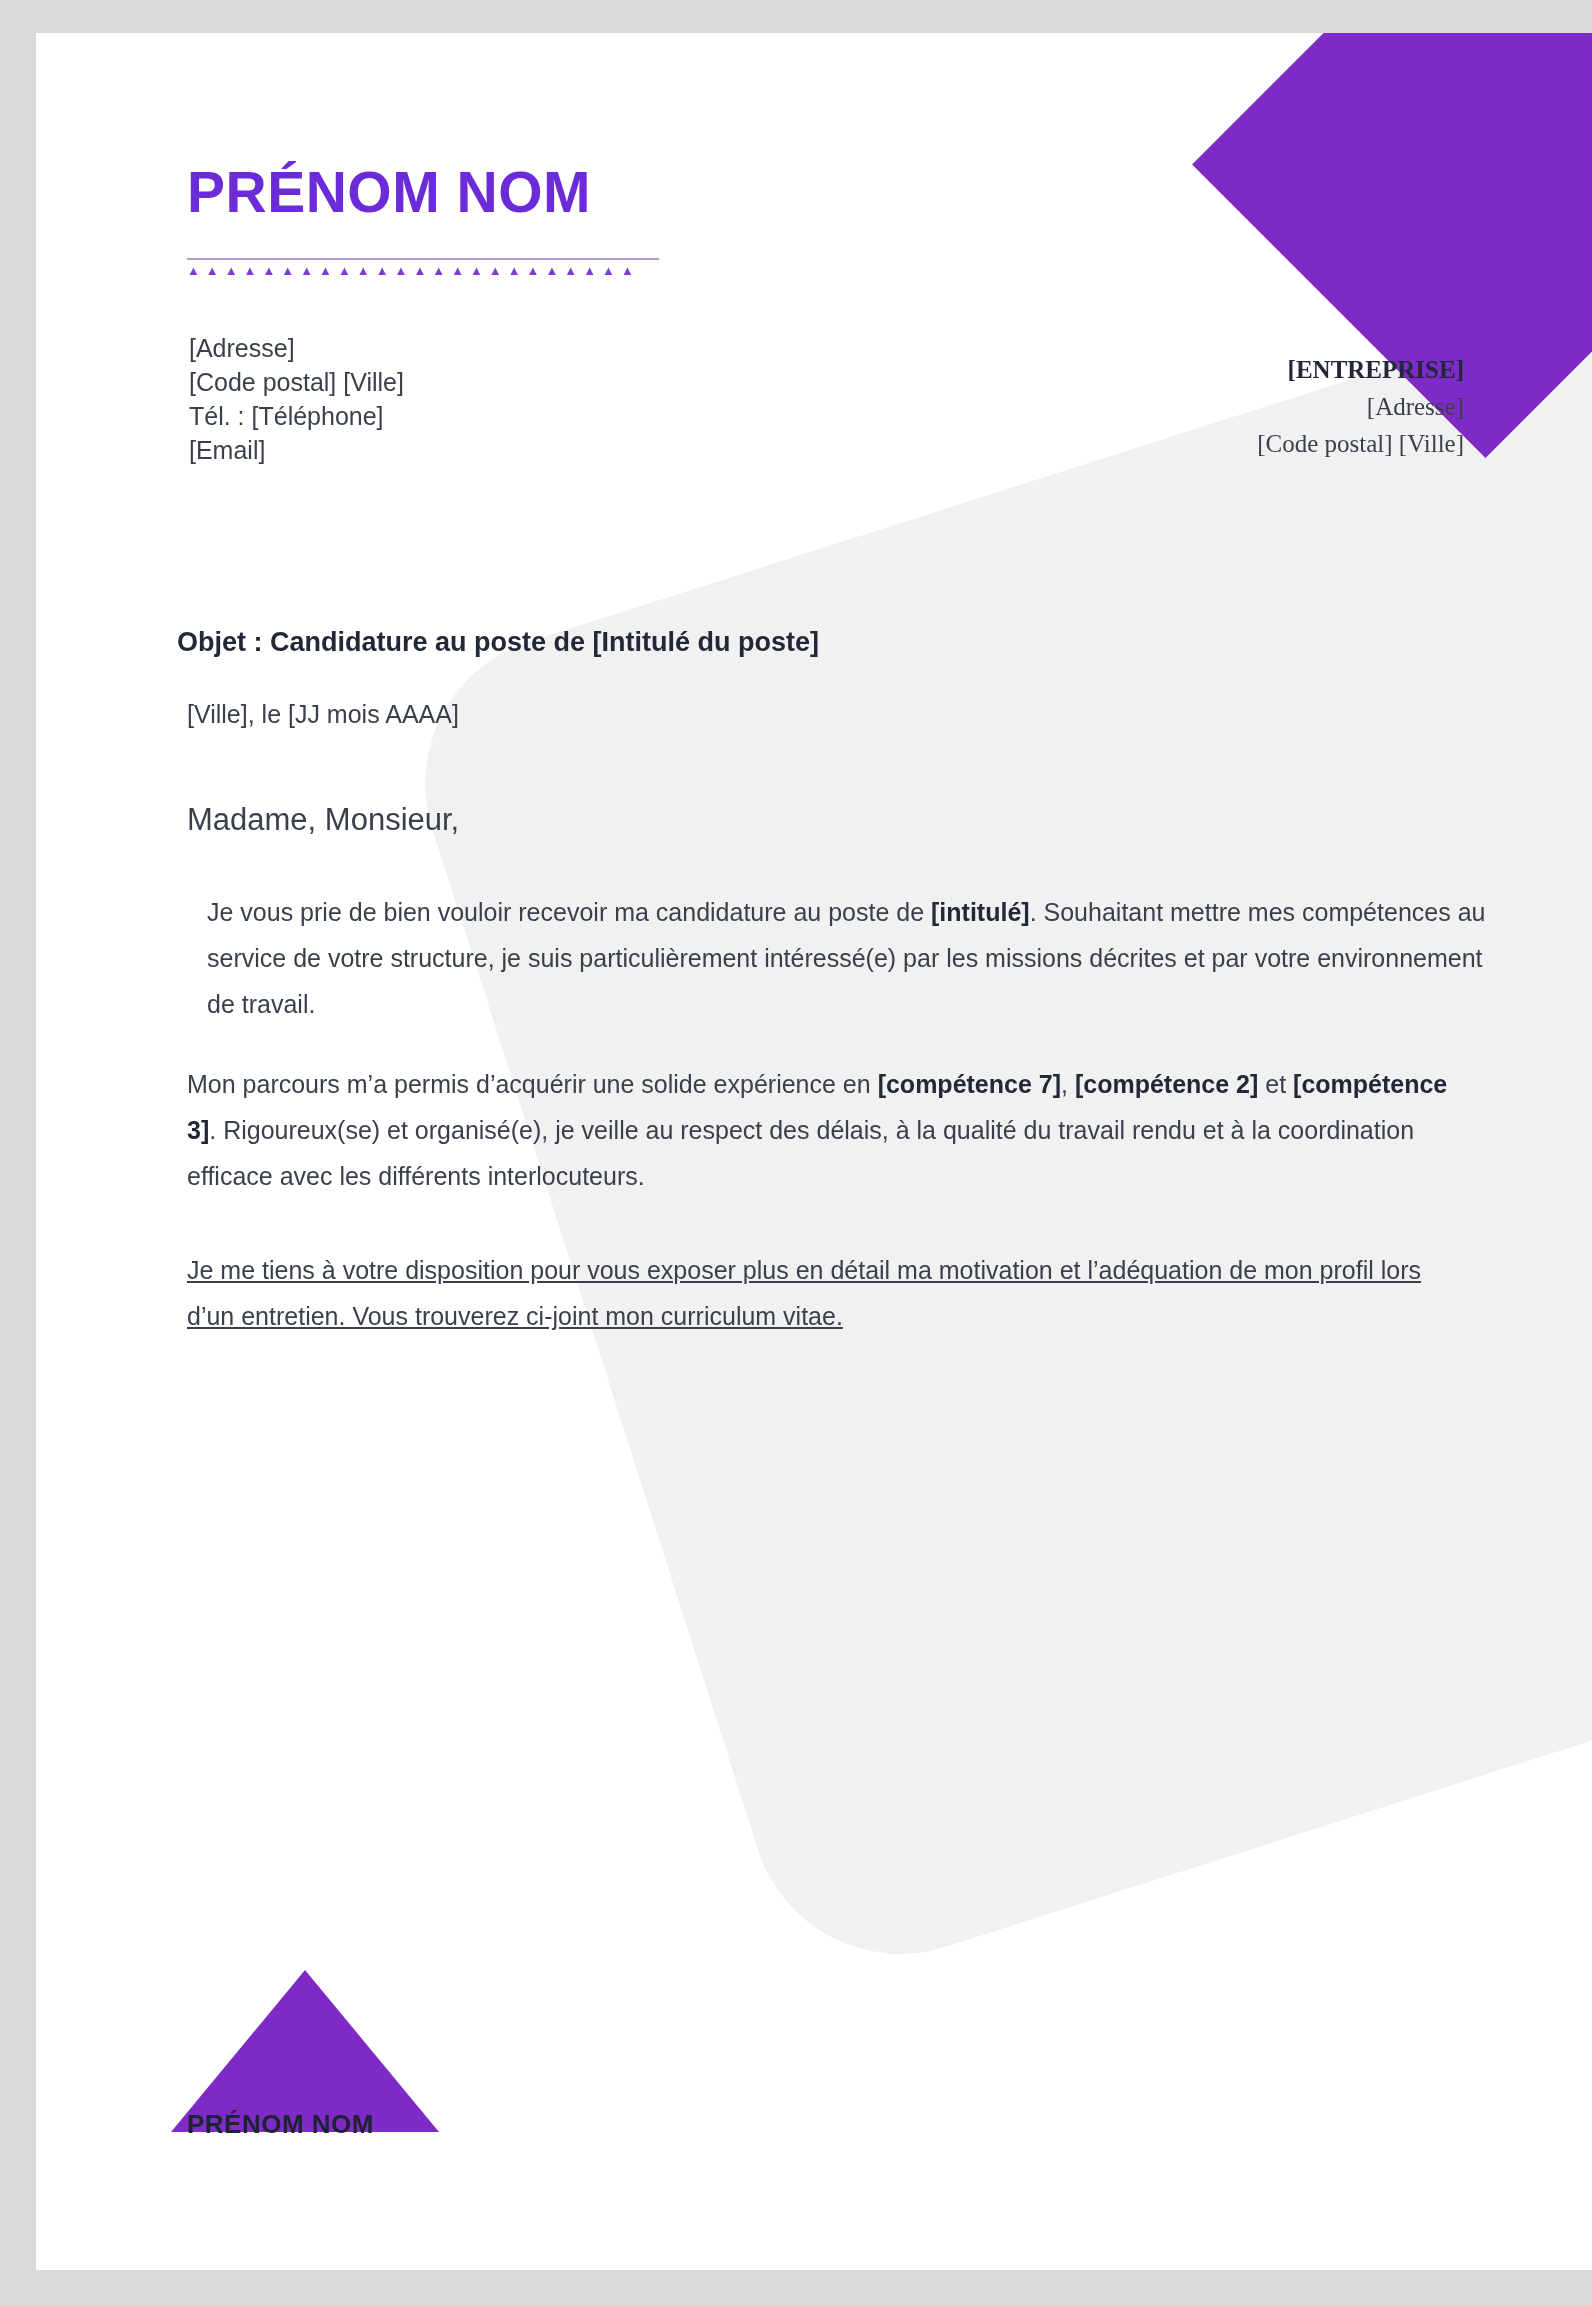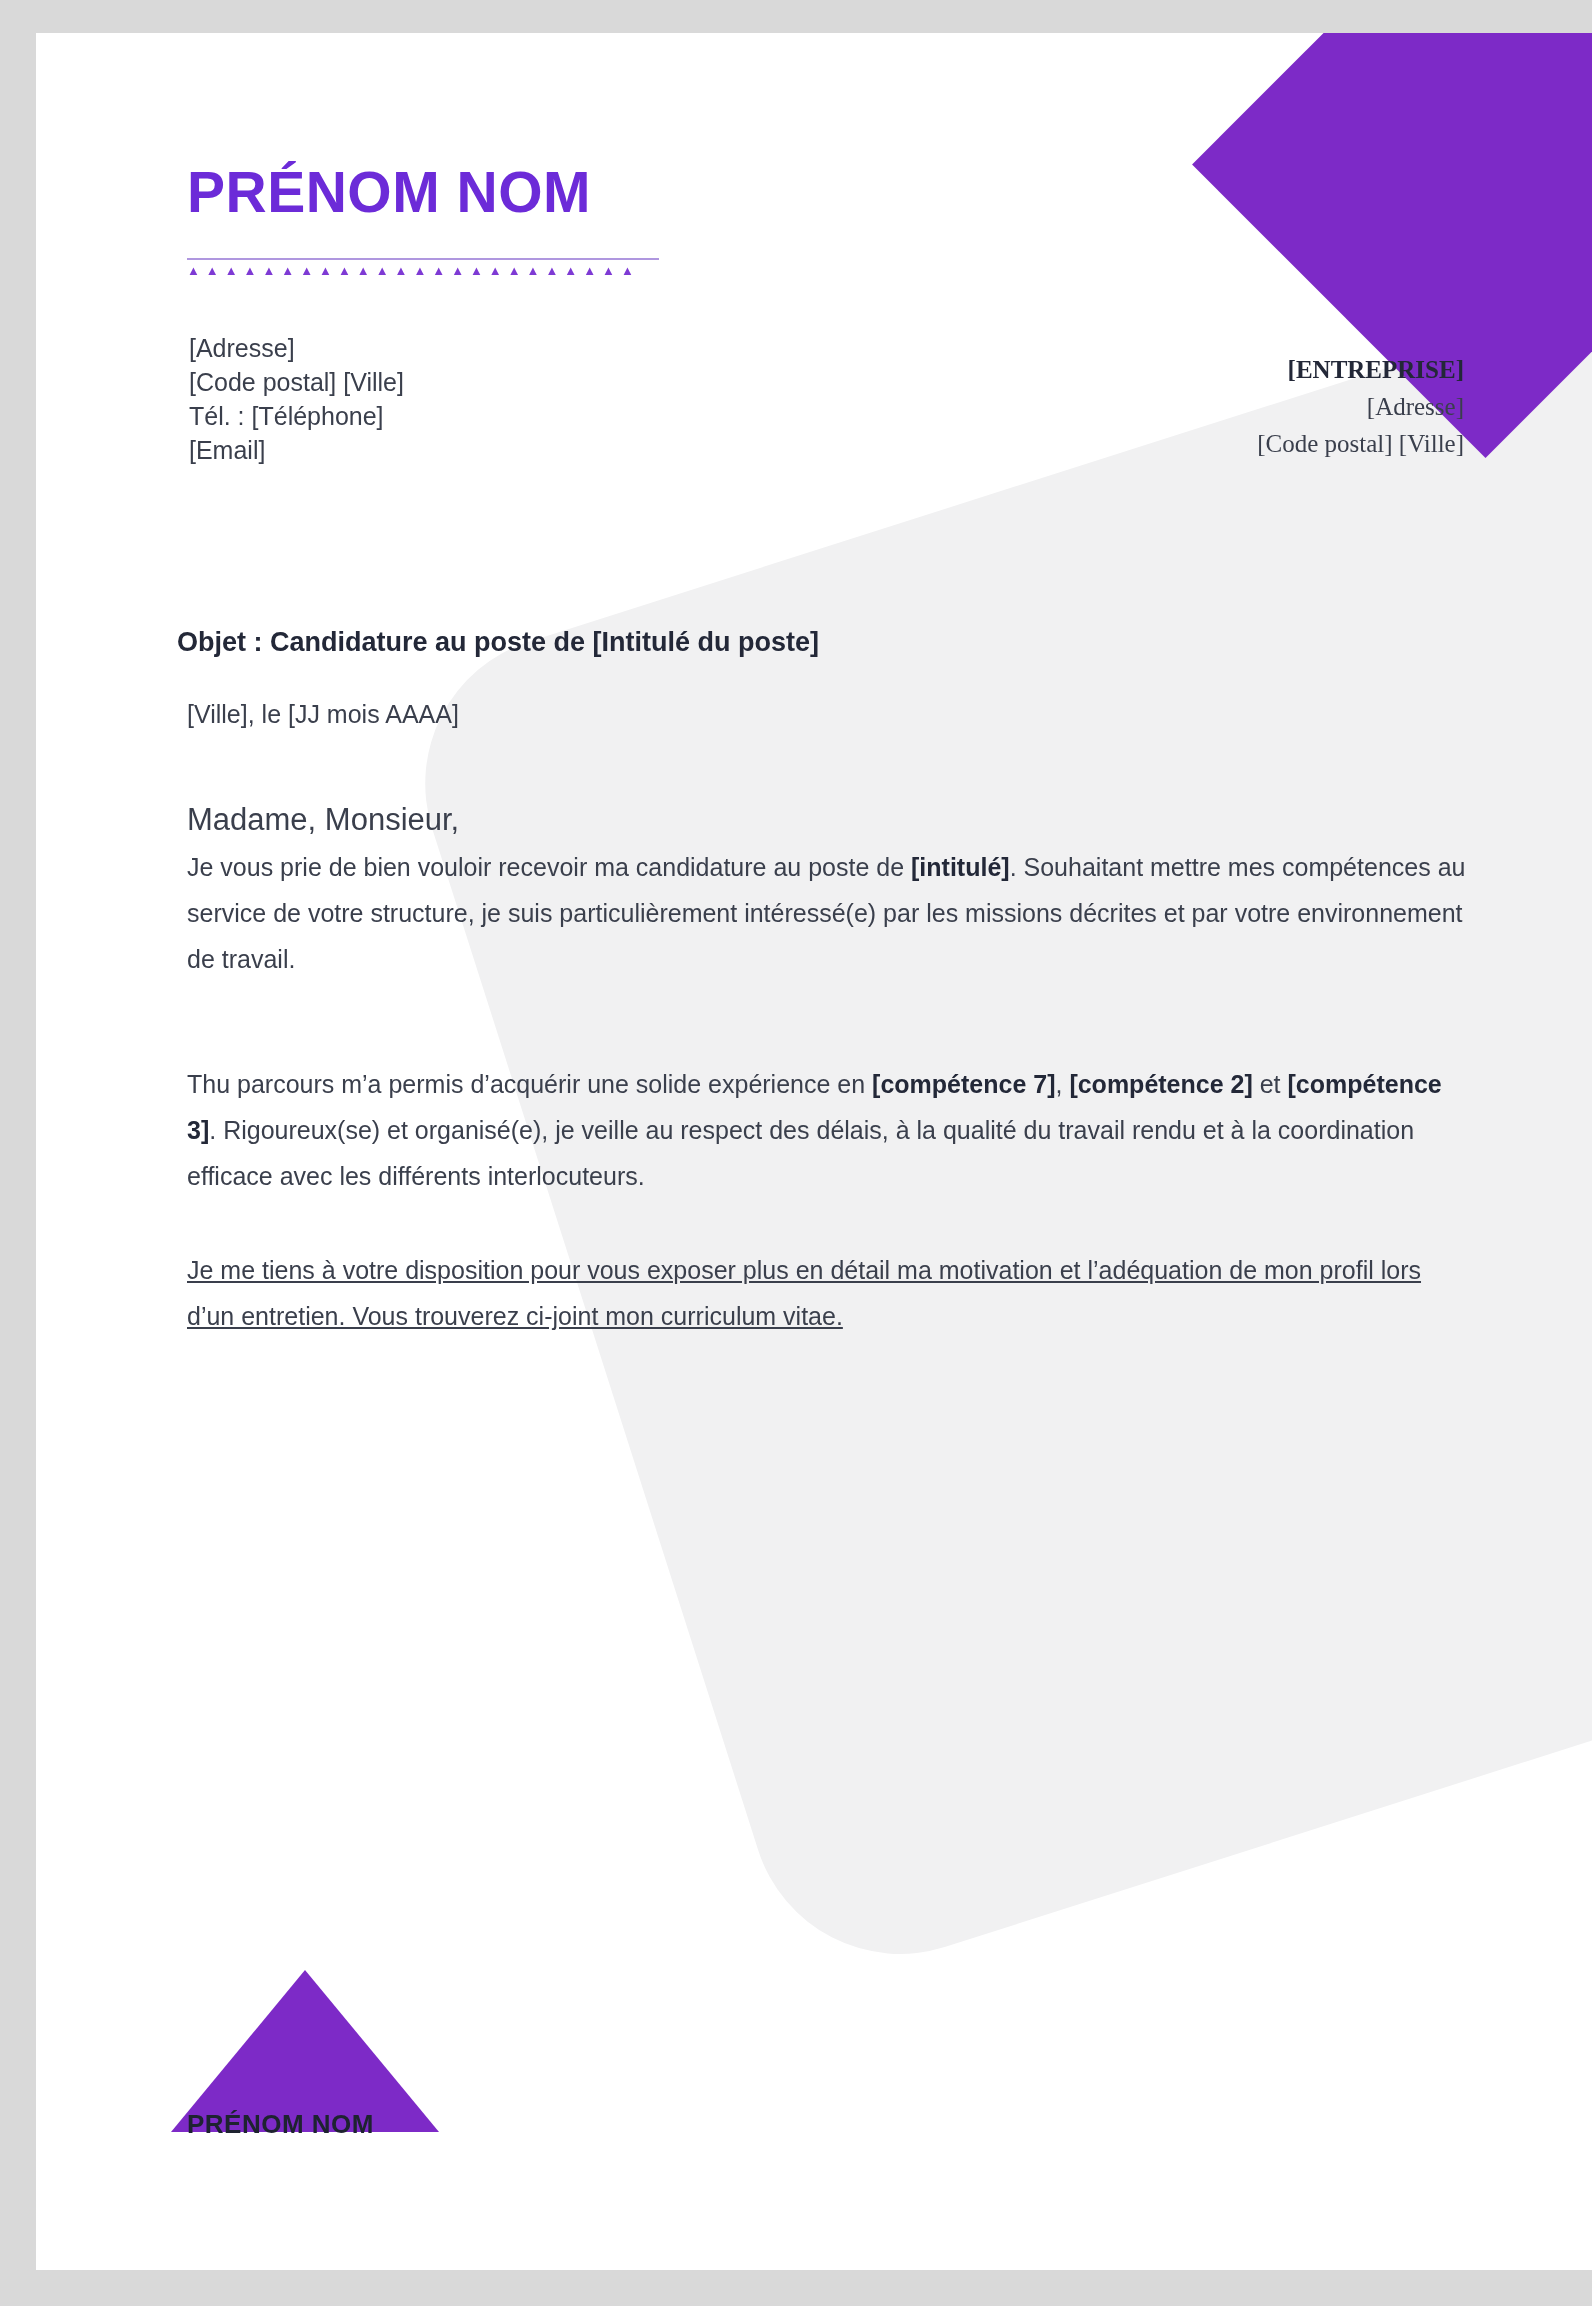--- a/index.html
+++ b/index.html
@@ -19,21 +19,21 @@
   .rule{position:absolute;left:187px;top:258px;width:472px;height:2px;background:var(--rule);}
   .zigzag{position:absolute;left:187px;top:261px;width:472px;height:20px;overflow:hidden;font-size:13px;letter-spacing:6px;color:var(--zigzag);white-space:nowrap;line-height:20px;}
   .sender{position:absolute;left:189px;top:331px;font-size:25px;line-height:34px;}
   .recipient{position:absolute;right:128px;top:351px;font-size:25px;line-height:37px;text-align:right;font-family:Liberation Serif, serif;}
   .recipient .company{font-weight:bold;color:var(--text_strong);}
   .subject{position:absolute;left:177px;top:627px;font-size:27px;font-weight:bold;color:var(--text_strong);}
   .dateline{position:absolute;left:187px;top:700px;font-size:25px;}
   .salutation{position:absolute;left:187px;top:802px;font-size:31px;}
   .para{position:absolute;left:187px;width:1279px;font-size:25px;line-height:46px;}
   .para b{color:var(--text_strong);}
-  .p1{top:844px;} .p2{top:1061px;} .p3{top:1247px;text-decoration:underline;} .closing{top:1829px;}
+  .p1{top:889px;margin-left:20px;} .p2{top:1061px;} .p3{top:1247px;text-decoration:underline;} .closing{top:1829px;}
   .sig-triangle{position:absolute;left:171px;top:1970px;width:0;height:0;border-left:134px solid transparent;border-right:134px solid transparent;border-bottom:162px solid var(--purple_shape);}
   .signature{position:absolute;left:187px;top:2109px;font-size:26px;font-weight:800;letter-spacing:0.5px;color:#1E2330;}
 </style>
 </head>
 <body>
 
 <div class="page">
   <div class="blob"></div>
   <div class="diamond"></div>
 </div>
@@ -54,19 +54,19 @@
     <div class="company">[ENTREPRISE]</div>
     <div>[Adresse]</div>
     <div>[Code postal] [Ville]</div>
   </div>
 
   <div class="subject">Objet : Candidature au poste de [Intitulé du poste]</div>
   <div class="dateline">[Ville], le [JJ mois AAAA]</div>
   <div class="salutation">Madame, Monsieur,</div>
 
   <div class="para p1"><span>Je vous prie de bien vouloir recevoir ma candidature au poste de </span><b>[intitulé]</b><span>. Souhaitant mettre mes compétences au service de votre structure, je suis particulièrement intéressé(e) par les missions décrites et par votre environnement de travail.</span></div>
-  <div class="para p2"><span>Thu parcours m’a permis d’acquérir une solide expérience en </span><b>[compétence 7]</b><span>, </span><b>[compétence 2]</b><span> et </span><b>[compétence 3]</b><span>. Rigoureux(se) et organisé(e), je veille au respect des délais, à la qualité du travail rendu et à la coordination efficace avec les différents interlocuteurs.</span></div>
+  <div class="para p2"><span>Mon parcours m’a permis d’acquérir une solide expérience en </span><b>[compétence 7]</b><span>, </span><b>[compétence 2]</b><span> et </span><b>[compétence 3]</b><span>. Rigoureux(se) et organisé(e), je veille au respect des délais, à la qualité du travail rendu et à la coordination efficace avec les différents interlocuteurs.</span></div>
   <div class="para p3"><span>Je me tiens à votre disposition pour vous exposer plus en détail ma motivation et l’adéquation de mon profil lors d’un entretien. Vous trouverez ci-joint mon curriculum vitae.</span></div>
 
   <div class="sig-triangle"></div>
   <div class="signature">PRÉNOM NOM</div>
 </div>
 
 
 </body></html>

